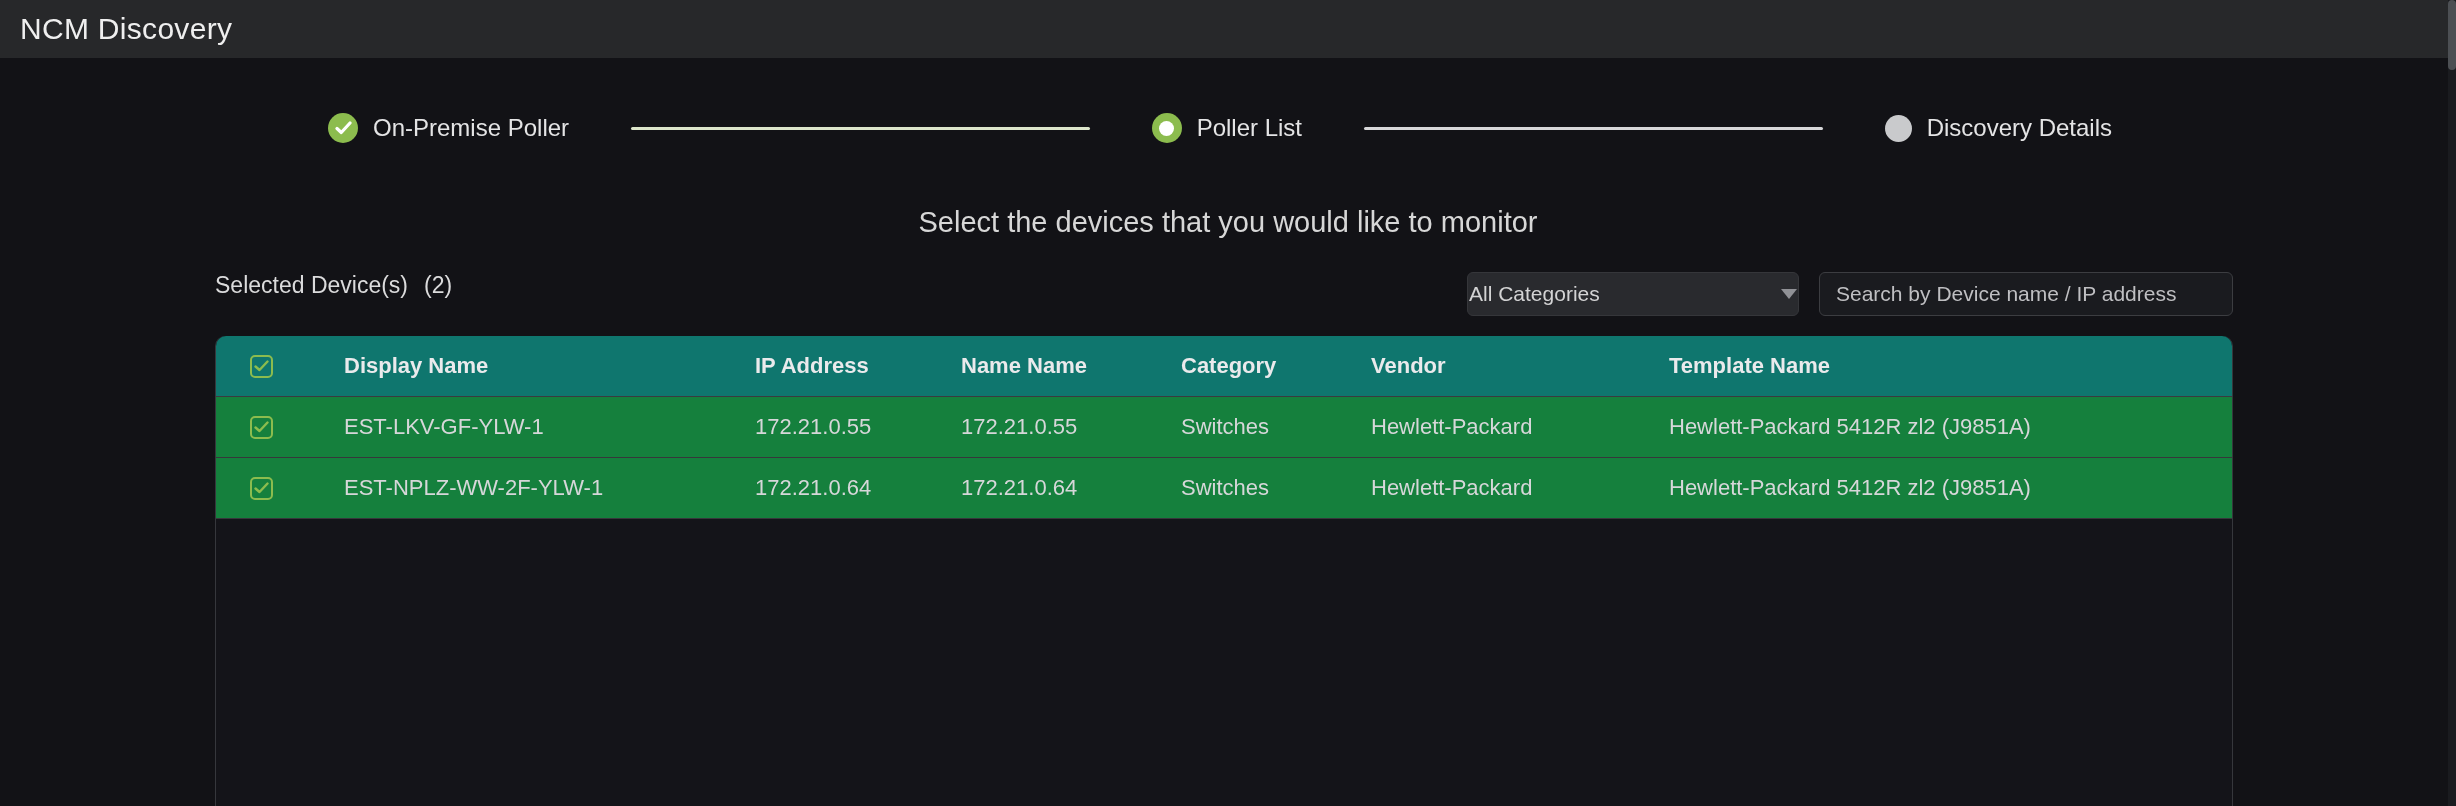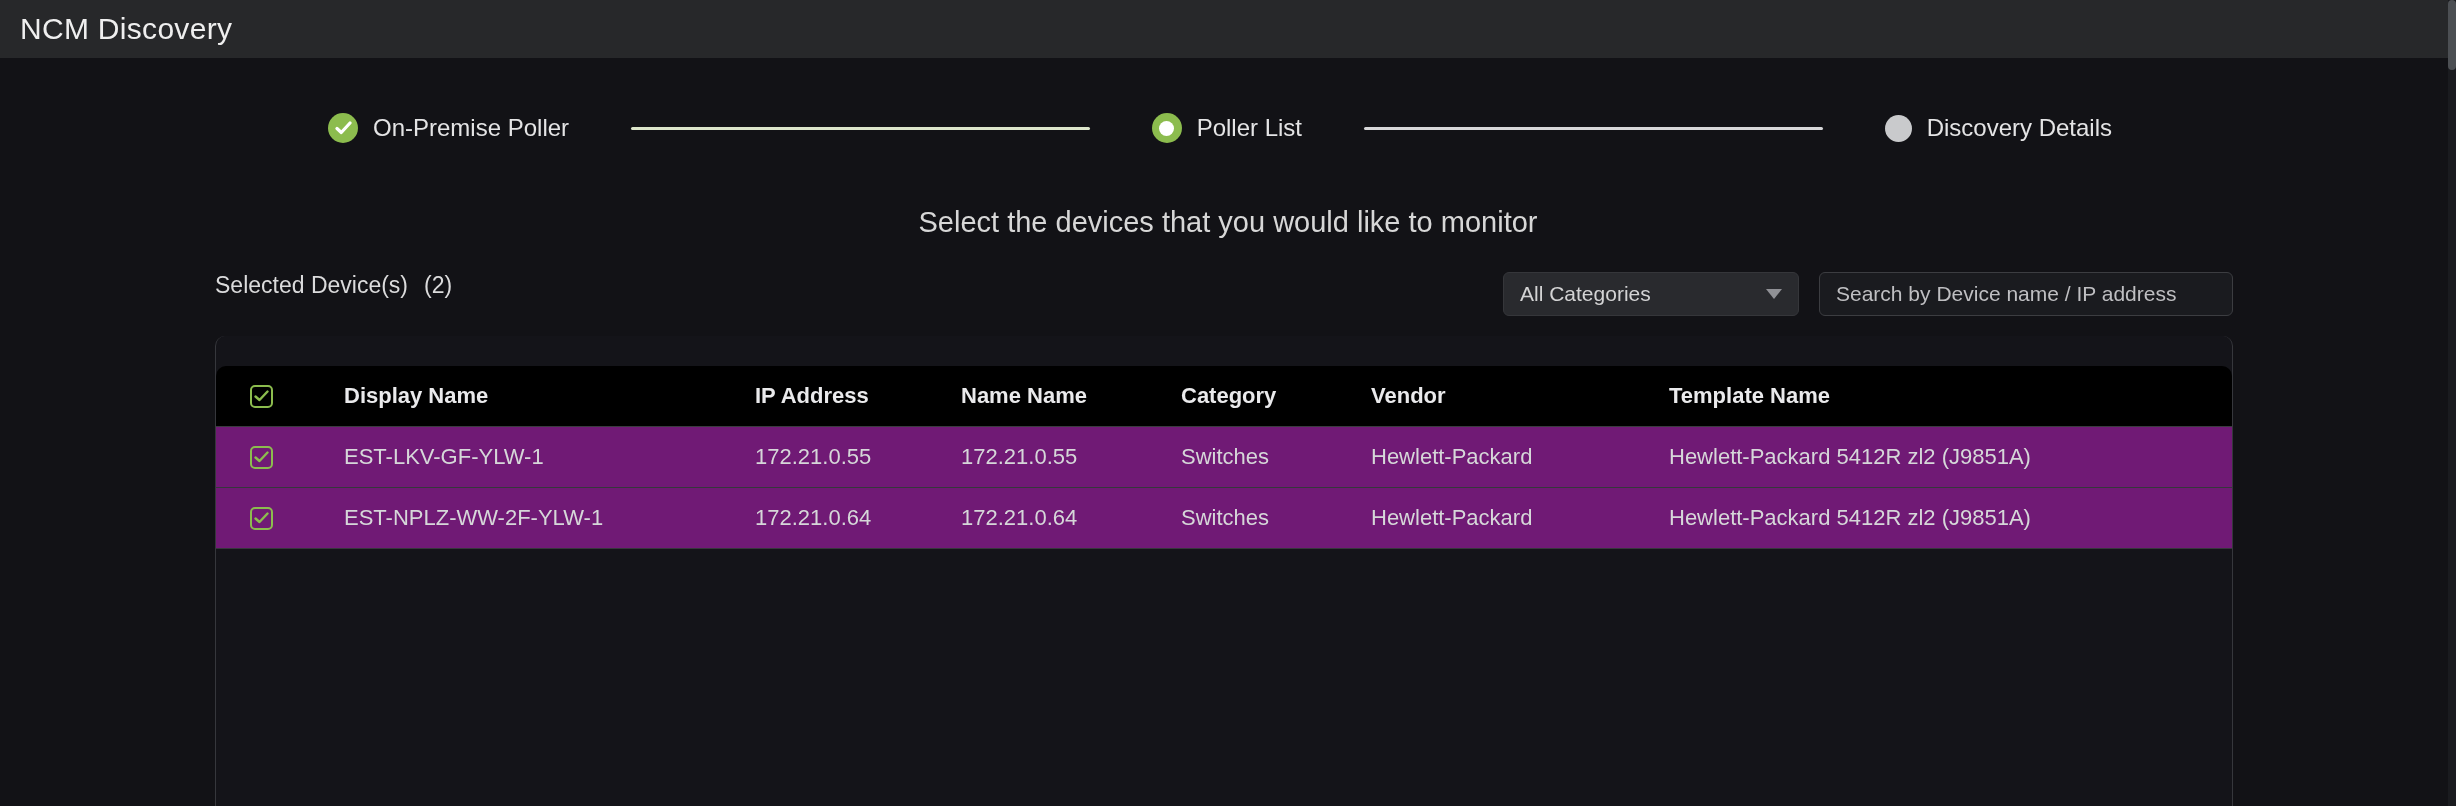--- a/index.html
+++ b/index.html
@@ -93,28 +93,28 @@
   .selected-info {
     display: flex;
     align-items: baseline;
     font-size: 23px;
     color: #dbdbdc;
   }
   .selected-count { margin-left: 16px; }
   .controls-spacer { flex: 1 1 auto; }
 
   .category-dropdown {
-    width: 296px;
+    width: 332px;
     height: 44px;
     background: #292a2e;
     border: 1px solid #35363a;
     border-radius: 6px;
     display: flex;
     align-items: center;
-    padding: 0 16px;
+    padding: 0 1px;
     font-size: 21px;
     color: #d3d3d4;
     cursor: pointer;
   }
   .dropdown-value { flex: 1 1 auto; }
   .caret-down {
     width: 0; height: 0;
     border-left: 8px solid transparent;
     border-right: 8px solid transparent;
     border-top: 10px solid #909196;
@@ -149,32 +149,31 @@
     border-top-right-radius: 10px;
   }
   .t-row {
     display: grid;
     grid-template-columns: 128px 411px 206px 220px 190px 298px 1fr;
     align-items: center;
     height: 61px;
     border-bottom: 1px solid #36373b;
   }
   .t-head {
-    background: #000000;
+    background: #0f766e;
     border-top-left-radius: 10px;
     border-top-right-radius: 10px;
     border-bottom: 1px solid #3a3b3f;
-    margin-top: 30px;
   }
   .t-head .t-cell {
     font-weight: bold;
     font-size: 22px;
     color: #eaeaec;
   }
-  .t-body-row { background: #701a75; }
+  .t-body-row { background: #15803d; }
   .t-cell {
     font-size: 22px;
     color: #d6d7d9;
     white-space: nowrap;
     overflow: hidden;
   }
   .cb-cell {
     padding-left: 34px;
     display: flex;
     align-items: center;

